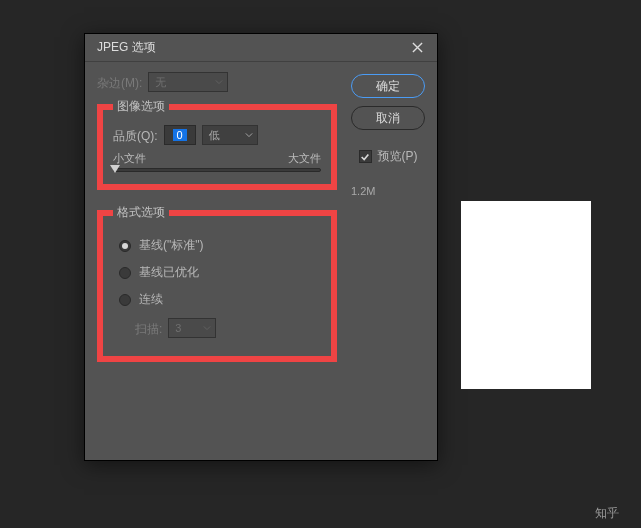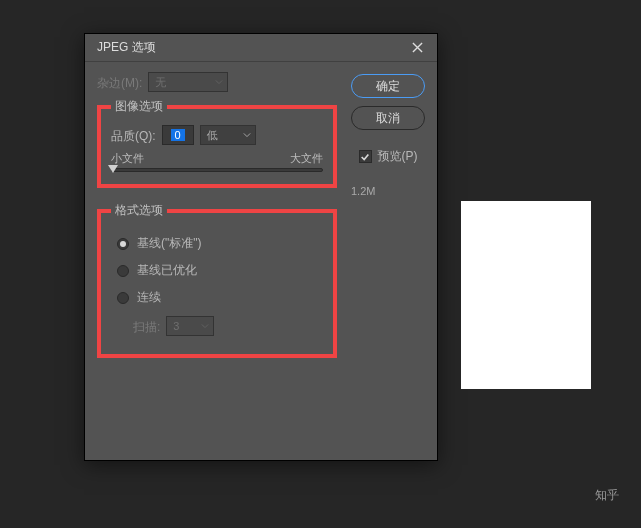--- a/index.html
+++ b/index.html
@@ -56,21 +56,21 @@
     padding: 0 4px 0 6px;
     font-size: 11px;
     color: #aaa;
     gap: 4px;
   }
   .dropdown.disabled { color: #6f6f6f; background: #4a4a4a; }
   .dd-arrow { margin-left: auto; }
   .dd-arrow svg { width: 8px; height: 8px; }
 
   fieldset {
-    border: 4px solid #ef4444;
+    border: 6px solid #ef4444;
     padding: 10px 10px 12px 10px;
     margin-top: 6px;
     position: relative;
   }
   legend {
     padding: 0 4px;
     font-size: 12px;
     color: #c0c0c0;
   }
   .num-input {
@@ -131,21 +131,21 @@
   .filesize { margin-top: 12px; font-size: 11px; color: #aaa; }
 
   .preview-pane {
     position: absolute;
     left: 461px; top: 201px;
     width: 130px; height: 188px;
     background: #fff;
   }
   .watermark {
     position: absolute;
-    right: 22px; bottom: 24px;
+    right: 22px; bottom: 6px;
     color: #9a9a9a;
     font-size: 12px;
     display: flex; align-items: center; gap: 6px; text-align: center;
   }
 </style>
 </head>
 <body>
 
 <div class="dialog">
   <div class="titlebar">

